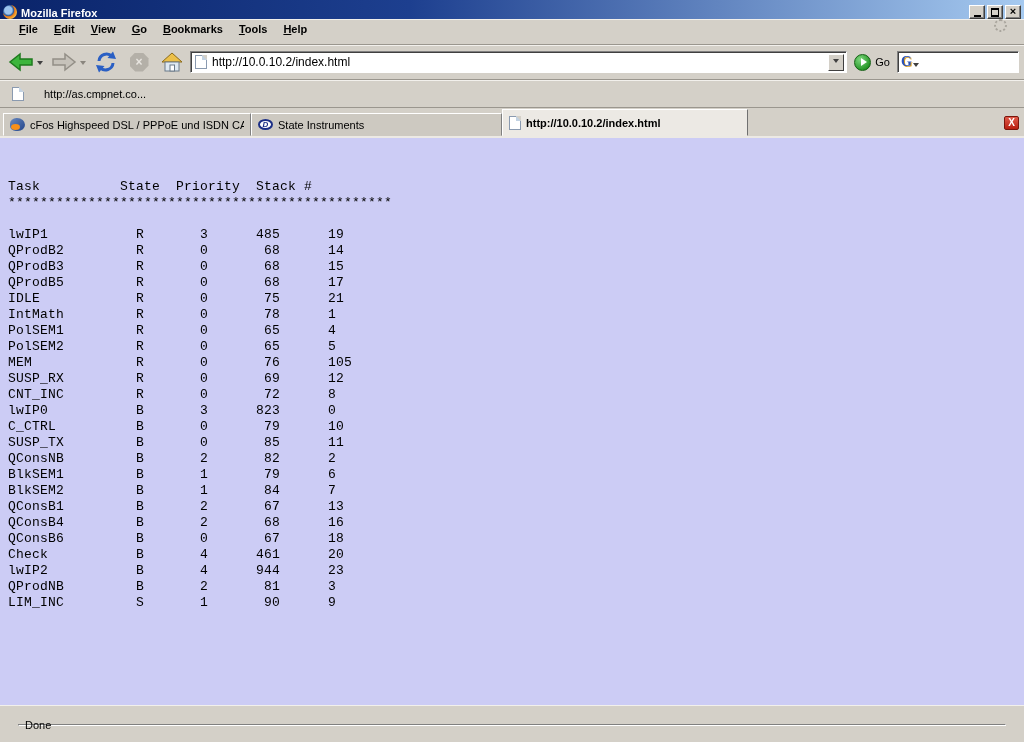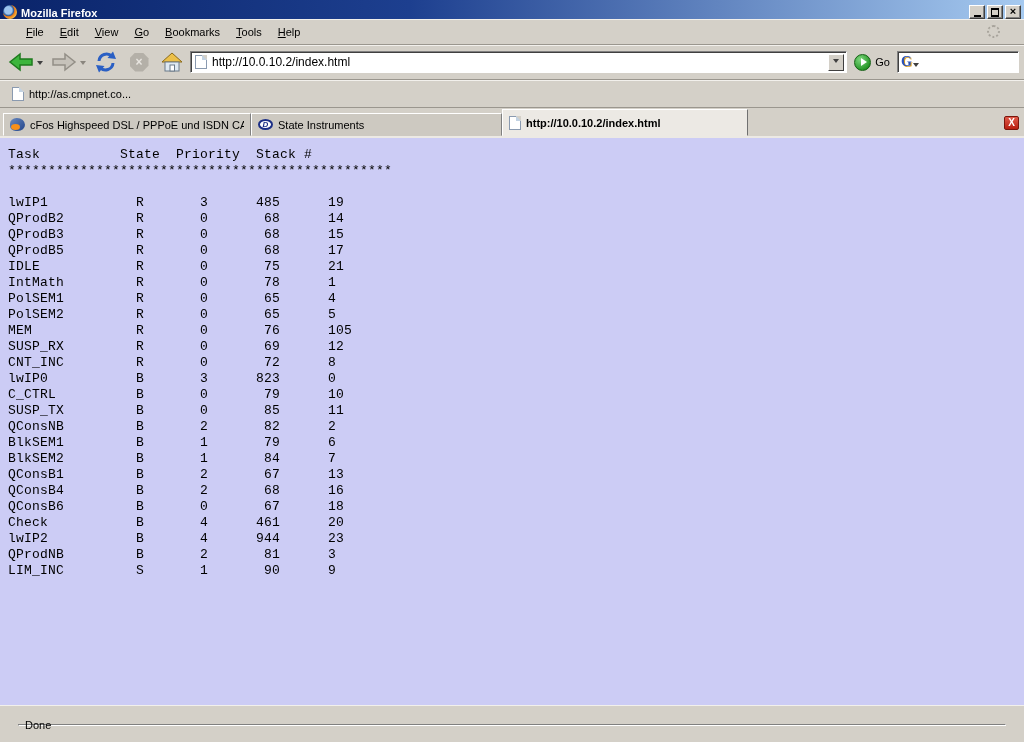--- a/index.html
+++ b/index.html
@@ -35,21 +35,21 @@
   .glyph-min { width:7px; height:2px; background:#000; margin-top:7px; }
   .glyph-restore { width:8px; height:7px; position:relative; }
   .glyph-restore::before { content:""; position:absolute; right:0; top:0; width:6px; height:5px; border:1px solid #000; border-top-width:2px; background:#d4d0c8; }
   .glyph-restore::after  { content:""; position:absolute; left:0; bottom:0; width:6px; height:5px; border:1px solid #000; border-top-width:2px; background:#d4d0c8; }
   .glyph-close { font-size:11px; font-weight:bold; margin-top:-1px; }
 
   
   .bar { background:#d4d0c8; border-bottom:1px solid #9a968e; box-shadow:inset 0 1px 0 #f2f0ec; }
 
   
-  .menubar { height:26px; flex:0 0 26px; display:flex; align-items:center; padding:0 18px; }
+  .menubar { height:26px; flex:0 0 26px; display:flex; align-items:flex-start; padding:0 11px;font-weight:bold; }
   .menu-item { padding:4px 8px; cursor:default; }
   .menu-item u { text-decoration:underline; }
   .throbber {
     margin-left:auto; margin-right:6px;
     width:13px; height:13px; border-radius:50%;
     border:2px dotted #a8a49c;
   }
 
   
   .navbar { height:35px; flex:0 0 35px; display:flex; align-items:center; padding:0 5px; gap:3px; }
@@ -95,21 +95,21 @@
     width:122px; flex:0 0 122px; height:22px; background:#fff;
     border:1px solid; border-color:#808080 #fff #fff #808080;
     box-shadow:inset 1px 1px 0 #404040;
     display:flex; align-items:center; padding:0 3px;
   }
   .g-logo { font-family:"Liberation Serif",serif; font-weight:bold; font-size:14px; color:#2a52b8; text-shadow:1px 1px 0 #d8a02a; }
   .g-caret { width:0; height:0; border:3px solid transparent; border-top:4px solid #404040; margin:8px 0 0 1px; }
 
   
   .bookbar { height:28px; flex:0 0 28px; display:flex; align-items:center; padding:0 8px; }
-  .bookmark { display:flex; align-items:center; gap:5px; padding:2px 4px; }
+  .bookmark { display:flex; align-items:center; gap:20px; padding:2px 4px; }
 
   
   .tabbar {
     height:30px; flex:0 0 30px; background:#d4d0c8;
     display:flex; align-items:flex-end; padding:0 3px; position:relative;
     border-bottom:2px solid #ece9e4;
   }
   .tab {
     height:23px; display:flex; align-items:center; gap:5px;
     background:#cdc9c1; padding:0 6px;
@@ -140,21 +140,21 @@
     width:15px; height:11px; border-radius:50%; border:2px solid #1c2f86;
     background:#fff; color:#1c2f86; font-weight:bold; font-style:italic; font-size:8px;
     display:flex; align-items:center; justify-content:center; flex:0 0 15px; line-height:1;
   }
 
   
   .content { flex:1 1 auto; background:#ccccf5; padding:9px 8px; overflow:hidden; }
   .pagehits { font-family:"Liberation Serif",serif; font-size:16px; margin-bottom:21px; }
   .tasktable {
     font-family:"Liberation Mono","DejaVu Sans Mono",monospace;
-    font-size:13px; line-height:16px; letter-spacing:0.2px; white-space:pre;
+    font-size:13px; line-height:16px; letter-spacing:0.2px; white-space:pre;margin-top:32px;
   }
 
   
   .statusbar { height:26px; flex:0 0 26px; background:#d4d0c8; border-top:1px solid #f2f0ec; padding:18px; }
   .status-panel {
     height:100%; border:1px solid; border-color:#808080 #fff #fff #808080;
     display:flex; align-items:center; padding:0 6px;
   }
 </style>
 </head>

